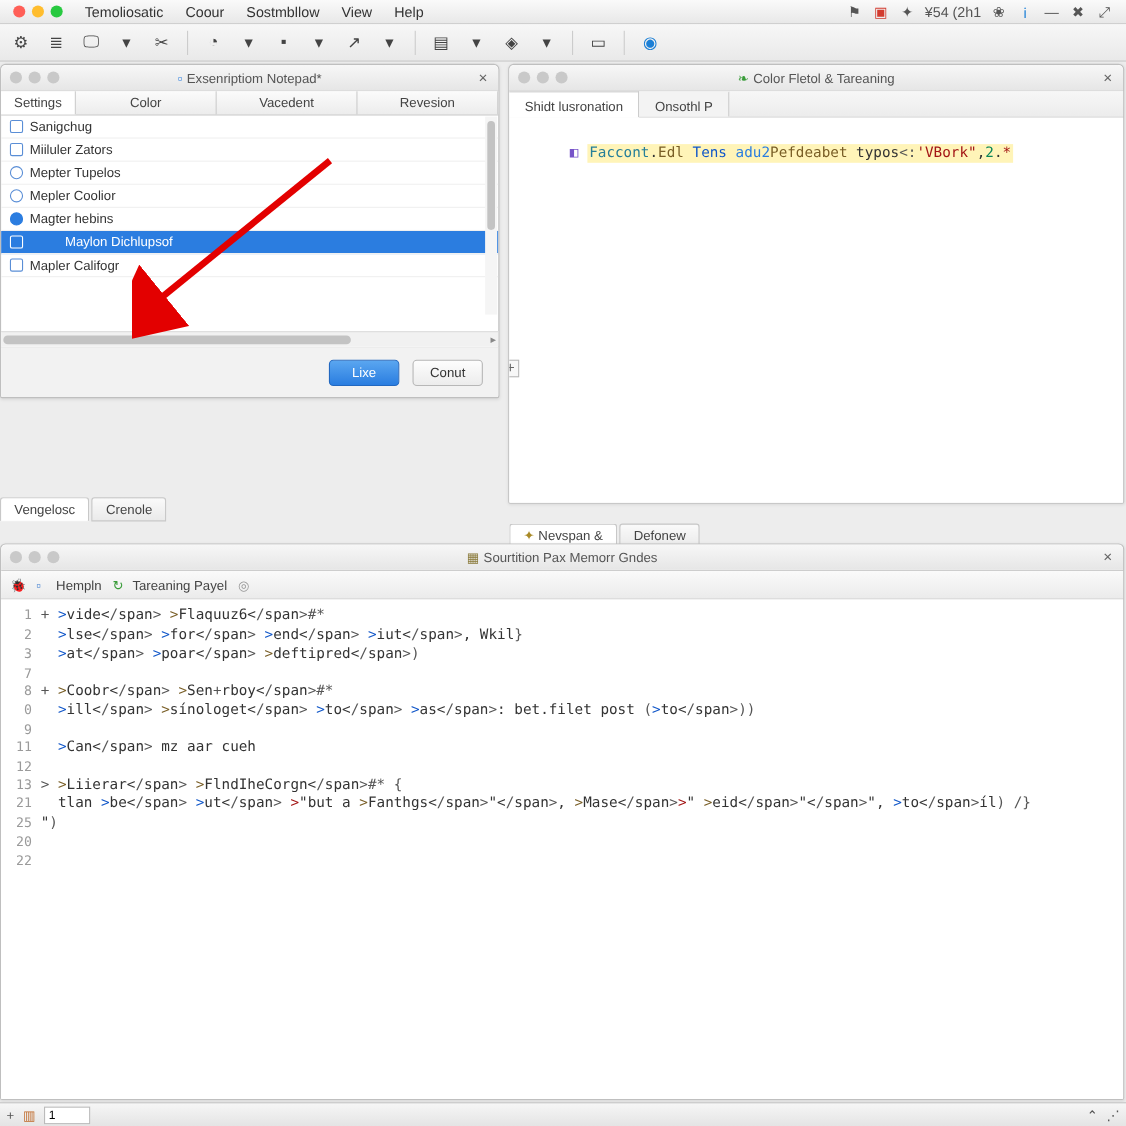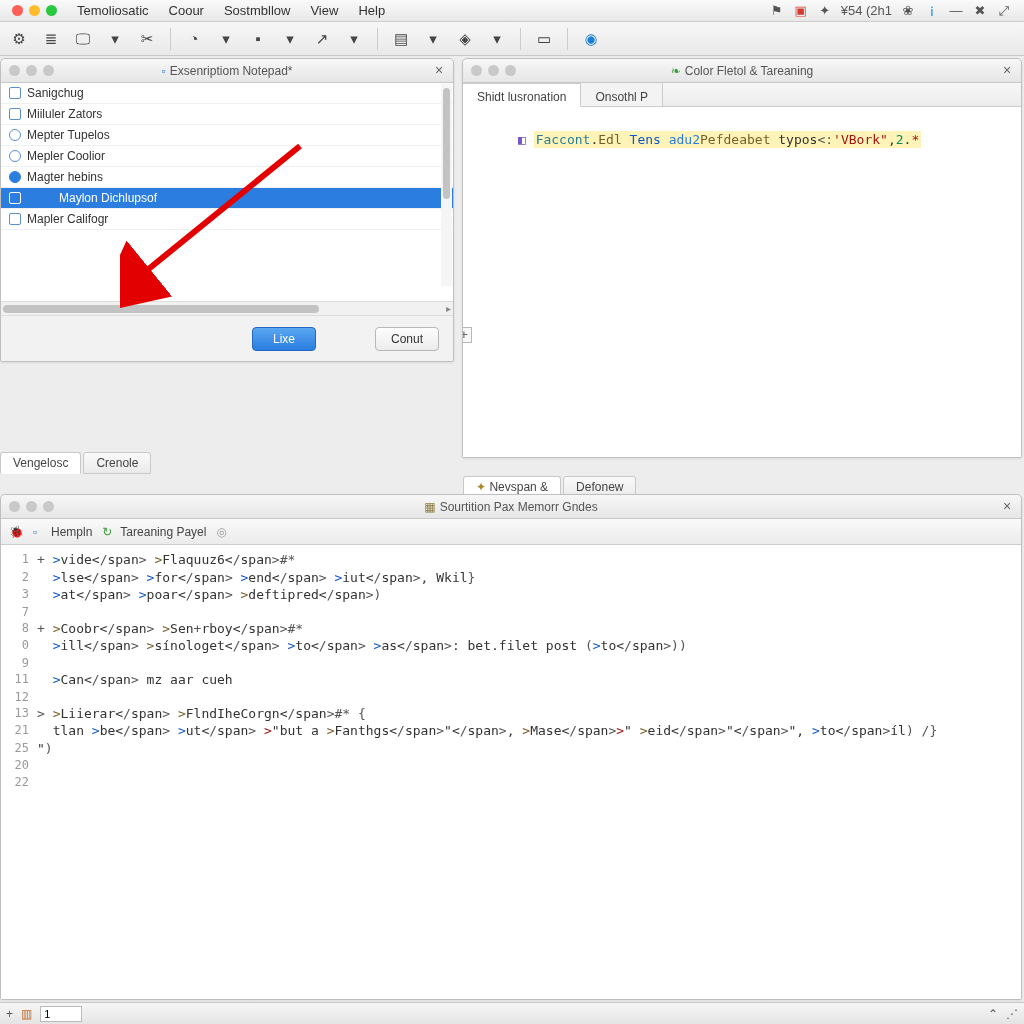--- a/index.html
+++ b/index.html
@@ -28,21 +28,21 @@
 .listbox { flex: 1; overflow-y: auto; position: relative;}
 .row { height: 21px; padding: 3px 8px; display: flex; align-items: center; gap: 6px; font-size: 12px; color: #333; border-bottom: 1px solid #f0f0f0; cursor: default;}
 .row.sel { background: #2b7de0; color: #fff; gap: 38px; }
 .row .ricn { width: 12px; height: 12px; border: 1.5px solid #5a8ed6; border-radius: 2px; flex-shrink: 0;}
 .row .ricn.circle { border-radius: 50%; }
 .row .ricn.filled { background: #2b7de0; border-color: #2b7de0;}
 .hscroll { height: 14px; background: #f1f1f1; border-top: 1px solid #ddd; display:flex; align-items:center; position:relative;}
 .hscroll .thumb { position:absolute; left:2px; width:70%; height:8px; background:#c3c3c3; border-radius:4px; top:3px;}
 .hscroll .ra { position:absolute; right:2px; font-size:10px; color:#888;}
 .dlg-buttons { height: 46px; display: flex; align-items: center; justify-content: flex-end; gap: 12px; padding: 0 14px; background: #f2f2f2; border-top: 1px solid #ddd; border-radius: 0 0 2px 2px;}
-.dlg-buttons button { height: 24px; min-width: 64px; border-radius: 4px; border: 1px solid #b7b7b7; background: linear-gradient(#fdfdfd,#ececec); font-size: 12px; color: #333; cursor: pointer; margin-left: 47px;}
+.dlg-buttons button { height: 24px; min-width: 64px; border-radius: 4px; border: 1px solid #b7b7b7; background: linear-gradient(#fdfdfd,#ececec); font-size: 12px; color: #333; cursor: pointer;}
 .dlg-buttons button.primary { background: linear-gradient(#5aa6f0,#2a7de0); border-color: #2268c0; color: #fff;}
 .vscroll { position:absolute; right:1px; top:1px; bottom:15px; width:11px; background:#f5f5f5;}
 .vscroll .vthumb{ position:absolute; left:2px; width:7px; top:4px; height:55%; background:#c3c3c3; border-radius:4px;}
 .arrow-overlay { position: absolute; pointer-events: none; z-index: 30;}
 .panel.top-left { left: 0px; top: 2px; width: 454px; height: 304px; }
 .panel.top-right { left: 462px; top: 2px; width: 560px; height: 400px; }
 .panel.bottom { left: 0px; top: 438px; width: 1022px; height: 506px; }
 .editor-tabs { height: 24px; background: linear-gradient(#f7f7f7,#ececec); border-bottom: 1px solid #ccc; display:flex; align-items:stretch;}
 .code-area { flex:1; background:#fff; font-family: Menlo, Consolas, monospace; font-size: 13px; padding: 6px 8px; line-height: 1.35; color:#333; white-space: pre; overflow:hidden;}
 .code-line { display:flex; }
@@ -119,20 +119,26 @@
           <div class="dot grey"></div>
           <div class="dot grey"></div>
           <div class="dot grey"></div>
         </div>
       <div class="title">
           <span style="color:#2a7de0">▫</span>
           <span>Exsenriptiom Notepad*</span>
         </div>
       <div class="close-x">×</div>
     </div>
+    <div class="tabs-cols">
+      <div class="col" style="flex:0 0 68px; background:#fff;">Settings</div>
+      <div class="col">Color</div>
+      <div class="col">Vacedent</div>
+      <div class="col">Revesion</div>
+    </div>
     <div class="listbox" style="position:relative;">
       <div class="row">
           <span class="ricn"></span>
           <span>Sanigchug</span>
         </div>
       <div class="row">
           <span class="ricn"></span>
           <span>Miiluler Zators</span>
         </div>
       <div class="row">

